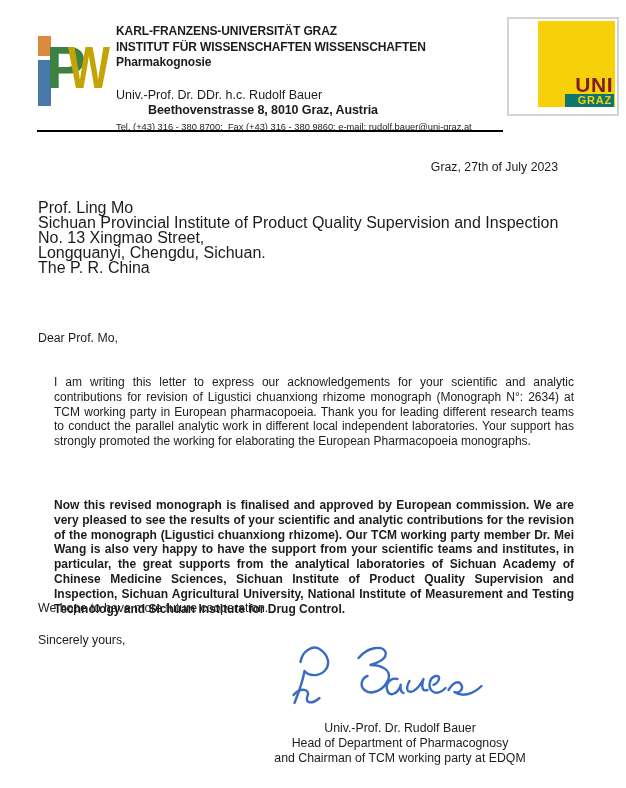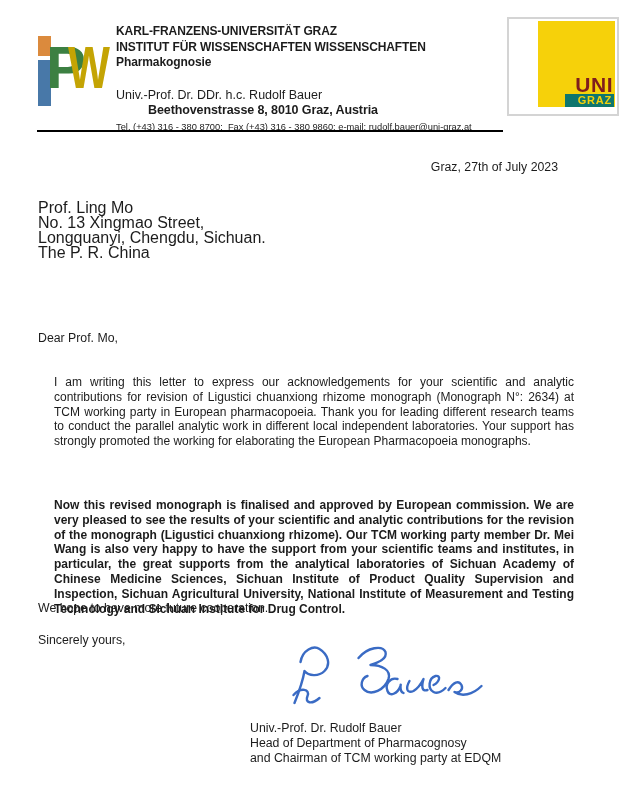--- a/index.html
+++ b/index.html
@@ -35,21 +35,21 @@
   .recipient { position:absolute; left:38px; top:200px; font-size:16px; line-height:15px; }
   .salutation { position:absolute; left:38px; top:331px; font-size:12.3px; }
   .para { position:absolute; left:38px; width:520px; margin:16px; font-size:12px;
           line-height:14.8px; text-align:justify; }
   #p1 { top:359px; }
   #p2 { top:482px;font-weight:bold; }
   .para3 { position:absolute; left:38px; top:601px; font-size:12.3px; }
   .closing { position:absolute; left:38px; top:633px; font-size:12.3px; }
   .signature { position:absolute; left:288px; top:645px; width:196px; height:66px; }
   .signature path { fill:none; stroke-width:2.4; stroke-linecap:round; stroke-linejoin:round; }
-  .signoff { position:absolute; left:250px; top:721px; width:300px; text-align:left;
+  .signoff { position:absolute; left:250px; top:721px; width:300px; text-align:center;
              font-size:12.3px; line-height:15.2px; }
 </style>
 </head>
 <body>
 
 <div class="page">
 
   <div class="ipw-logo">
     <span class="ipw-dot" style="background: rgb(219, 138, 61);"></span>
     <span class="ipw-stem" style="background: rgb(72, 120, 168);"></span>
@@ -72,20 +72,21 @@
       <div class="ug-graz" style="color: rgb(246, 209, 10);">GRAZ</div>
     </div>
   </div>
 
   <div class="lh-rule"></div>
 
   <div class="date">Graz, 27th of July 2023</div>
 
   <div class="recipient">
     <div>Prof. Ling Mo</div>
+    <div>Sichuan Provincial Institute of Product Quality Supervision and Inspection</div>
     <div>No. 13 Xingmao Street,</div>
     <div>Longquanyi, Chengdu, Sichuan.</div>
     <div>The P. R. China</div>
   </div>
 
   <div class="salutation">Dear Prof. Mo,</div>
 
   <p class="para" id="p1">I am writing this letter to express our acknowledgements for your scientific and analytic contributions for revision of Ligustici chuanxiong rhizome monograph (Monograph N°: 2634) at TCM working party in European pharmacopoeia. Thank you for leading different research teams to conduct the parallel analytic work in different local independent laboratories. Your support has strongly promoted the working for elaborating the European Pharmacopoeia monographs.</p>
   <p class="para" id="p2">Now this revised monograph is finalised and approved by European commission. We are very pleased to see the results of your scientific and analytic contributions for the revision of the monograph (Ligustici chuanxiong rhizome). Our TCM working party member Dr. Mei Wang is also very happy to have the support from your scientific teams and institutes, in particular, the great supports from the analytical laboratories of Sichuan Academy of Chinese Medicine Sciences, Sichuan Institute of Product Quality Supervision and Inspection, Sichuan Agricultural University, National Institute of Measurement and Testing Technology and Sichuan Institute for Drug Control.</p>
   <div class="para3">We hope to have more future cooperation.</div>

